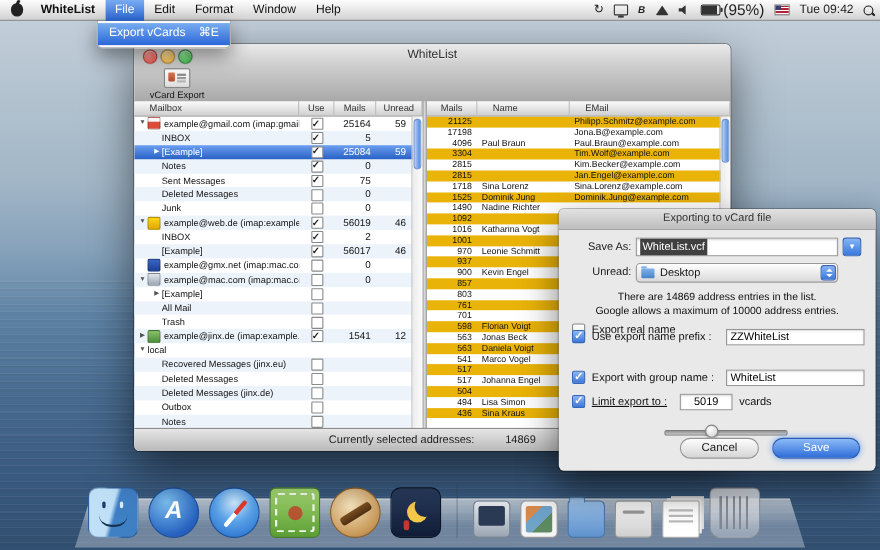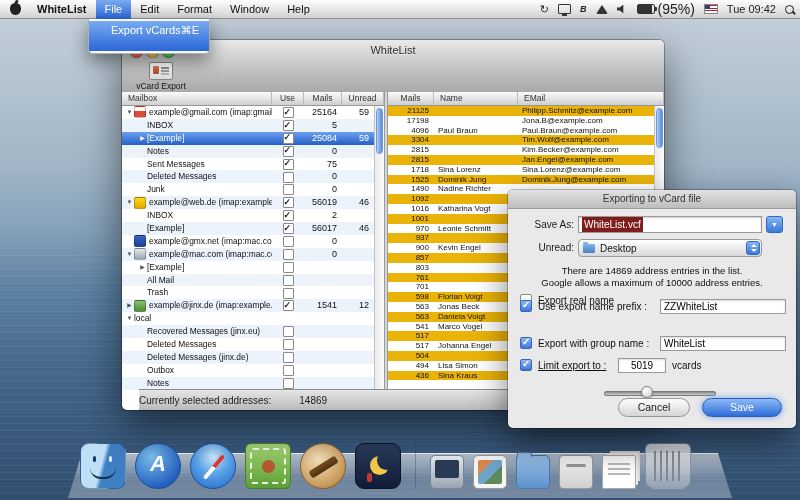--- a/index.html
+++ b/index.html
@@ -35,21 +35,21 @@
   .ms-flag{width:12px;height:8px;position:relative;border:0.5px solid #888;
     background:repeating-linear-gradient(180deg,#b22234 0 1.2px,#fff 1.2px 2.6px)}
   .ms-flag::after{content:"";position:absolute;left:0;top:0;width:5px;height:4px;background:#3c3b6e}
   .ms-clock{font-size:11px}
   .ms-spot{width:7px;height:7px;border:1.5px solid #222;border-radius:50%;position:relative}
   .ms-spot::after{content:"";position:absolute;left:6px;top:6px;width:4px;height:1.6px;background:#222;transform:rotate(45deg);border-radius:1px}
   
   #file-menu{position:absolute;left:88px;top:19px;width:120px;z-index:50;
     background:rgba(250,250,250,.97);border:1px solid #b0b0b0;border-top:none;
     border-radius:0 0 5px 5px;box-shadow:0 7px 18px rgba(0,0,0,.45);padding:2px 0}
-  .fm-item{height:30px;line-height:18px;display:flex;justify-content:flex-end;padding:0 10px;font-size:11px;color:#111}
+  .fm-item{height:20px;line-height:18px;display:flex;justify-content:space-between;padding:0 10px;font-size:11px;color:#111}
   .fm-item.hl{background:linear-gradient(#79abf0,#2a67d8);color:#fff}
   
   #win{position:absolute;left:122px;top:40px;width:542px;height:370px;z-index:10;
     background:#fff;border-radius:5px;overflow:hidden;
     box-shadow:0 16px 42px rgba(0,0,0,.55),0 0 0 1px rgba(0,0,0,.3)}
   .titlebar{position:absolute;left:0;top:0;right:0;height:20px;background:linear-gradient(#eaeaea,#cdcdcd)}
   .wtitle{display:block;text-align:center;line-height:20px;font-size:11px;color:#2c2c2c;text-shadow:0 1px 0 rgba(255,255,255,.6)}
   .tl{position:absolute;top:4.5px;width:11px;height:11px;border-radius:50%;box-shadow:inset 0 1px 1px rgba(255,255,255,.6),0 0 1px rgba(0,0,0,.5)}
   .tl.red{left:8px;background:radial-gradient(circle at 35% 30%,#ff9d95,#f0524a);border:0.5px solid #c8403a}
   .tl.yellow{left:24px;background:radial-gradient(circle at 35% 30%,#ffe29a,#f5b73e);border:0.5px solid #c8922e}
@@ -62,21 +62,21 @@
   .vcard-ic::before{content:"";position:absolute;left:3px;top:3px;width:6px;height:8px;background:linear-gradient(#d9774f,#b04a2c);border-radius:1px}
   .vcard-ic::after{content:"";position:absolute;right:3px;top:4px;width:8px;height:2px;background:#8a8a8a;box-shadow:0 3px 0 #9a9a9a,0 6px 0 #b4b4b4}
   .tool-label{display:block;font-size:8.5px;color:#161616;margin-top:1px}
   
   .thead{position:absolute;top:52px;height:14px;display:flex;box-sizing:border-box;
     background:linear-gradient(#fbfbfb,#cfcfcf);border-bottom:1px solid #979797;font-size:8.5px;color:#333}
   .lheader{left:0;width:262px}
   .rheader{left:266px;width:276px}
   .th{border-right:1px solid #bdbdbd;box-sizing:border-box;line-height:13px;overflow:hidden;white-space:nowrap}
   .th.cth{text-align:center}
-  .th.lth{padding-left:6px}
+  .th.lth{padding-left:14px}
   .pane-div{position:absolute;left:262px;top:52px;bottom:20px;width:4px;background:#d6d6d6;
     border-left:1px solid #9a9a9a;border-right:1px solid #9a9a9a;box-sizing:border-box}
   
   #mailbox-rows{position:absolute;left:0;top:66px;width:262px;height:284px;overflow:hidden}
   .trow{display:flex;height:12.9px;line-height:12.9px;font-size:9px;color:#111}
   .trow.alt{background:#edf3fb}
   .trow.sel{background:linear-gradient(#6b9ff0,#2660c4);color:#fff}
   .cm{width:150px;display:flex;align-items:center;overflow:hidden;white-space:nowrap;box-sizing:border-box;padding-left:3px}
   .mlabel{font-size:8.4px}
   .disc{width:9px;flex:none;font-size:6px;color:#555;text-align:center}
@@ -98,35 +98,35 @@
   .arow.alt{background:#eab308}
   .am{width:46px;text-align:right;padding-right:5px;box-sizing:border-box;flex:none}
   .an{width:84px;padding-left:4px;box-sizing:border-box;overflow:hidden;white-space:nowrap;flex:none}
   .ae{flex:1;padding-left:4px;overflow:hidden;white-space:nowrap}
   
   .vscroll{position:absolute;top:66px;width:10px;height:284px;box-sizing:border-box;
     background:linear-gradient(90deg,#ececec,#fafafa);border-left:1px solid #c2c2c2}
   .vthumb{position:absolute;left:1px;width:7px;border-radius:4px;box-sizing:border-box;
     background:linear-gradient(90deg,#bcd4f5,#7aa6ea 55%,#5c91e0);border:1px solid #6f96d2}
   
-  .statusbar{position:absolute;left:17px;right:0;bottom:0;height:20px;
+  .statusbar{position:absolute;left:0;right:0;bottom:0;height:20px;
     background:linear-gradient(#e6e6e6,#b9b9b9);border-top:1px solid #8d8d8d;
-    display:flex;align-items:center;justify-content:flex-start;font-size:10px;color:#1d1d1d}
+    display:flex;align-items:center;justify-content:center;font-size:10px;color:#1d1d1d}
   .statval{margin-left:28px}
   
   #dialog{position:absolute;left:508px;top:190px;width:288px;height:238px;z-index:20;
     background:#e9e9e9;border-radius:5px;font-size:10px;color:#111;
     box-shadow:0 14px 34px rgba(0,0,0,.5),0 0 0 1px rgba(0,0,0,.25)}
   .dtitle{height:18px;line-height:18px;text-align:center;font-size:10px;color:#333;
     background:linear-gradient(#e2e2e2,#bdbdbd);border-bottom:1px solid #9b9b9b;border-radius:5px 5px 0 0}
   .dlabel{position:absolute;left:8px;width:58px;text-align:right;color:#1a1a1a}
   .field-saveas{position:absolute;left:70px;top:26px;width:184px;height:17px;background:#fff;
     border:1px solid #999;box-shadow:inset 0 1px 2px rgba(0,0,0,.2);box-sizing:border-box;
     line-height:15px;padding-left:3px;overflow:hidden}
-  .selhl{background:#7f1d1d;color:#fff;padding:8px 2px}
+  .selhl{background:#404040;color:#fff;padding:8px 2px}
   .disclose{position:absolute;left:258px;top:26px;width:17px;height:17px;border-radius:3px;text-align:center;
     background:linear-gradient(#86b5f4,#3a77dd);border:1px solid #3566b8;color:#fff;font-size:7px;line-height:16px;box-sizing:border-box}
   .popup{position:absolute;left:70px;top:49px;width:184px;height:18px;box-sizing:border-box;
     background:linear-gradient(#ffffff,#d9d9d9);border:1px solid #999;border-radius:4px;
     display:flex;align-items:center;padding-left:4px}
   .folder{width:12px;height:9px;background:linear-gradient(#7fb3e8,#4a82c4);border-radius:1px;position:relative;margin-right:5px;flex:none}
   .folder::before{content:"";position:absolute;top:-2px;left:0;width:5px;height:2px;background:#7fb3e8;border-radius:1px 1px 0 0}
   .popup-label{flex:1}
   .popup-arrows{width:14px;height:14px;margin-right:1px;border-radius:3px;position:relative;flex:none;
     background:linear-gradient(#86b5f4,#3a77dd);border:1px solid #3566b8;box-sizing:border-box}

